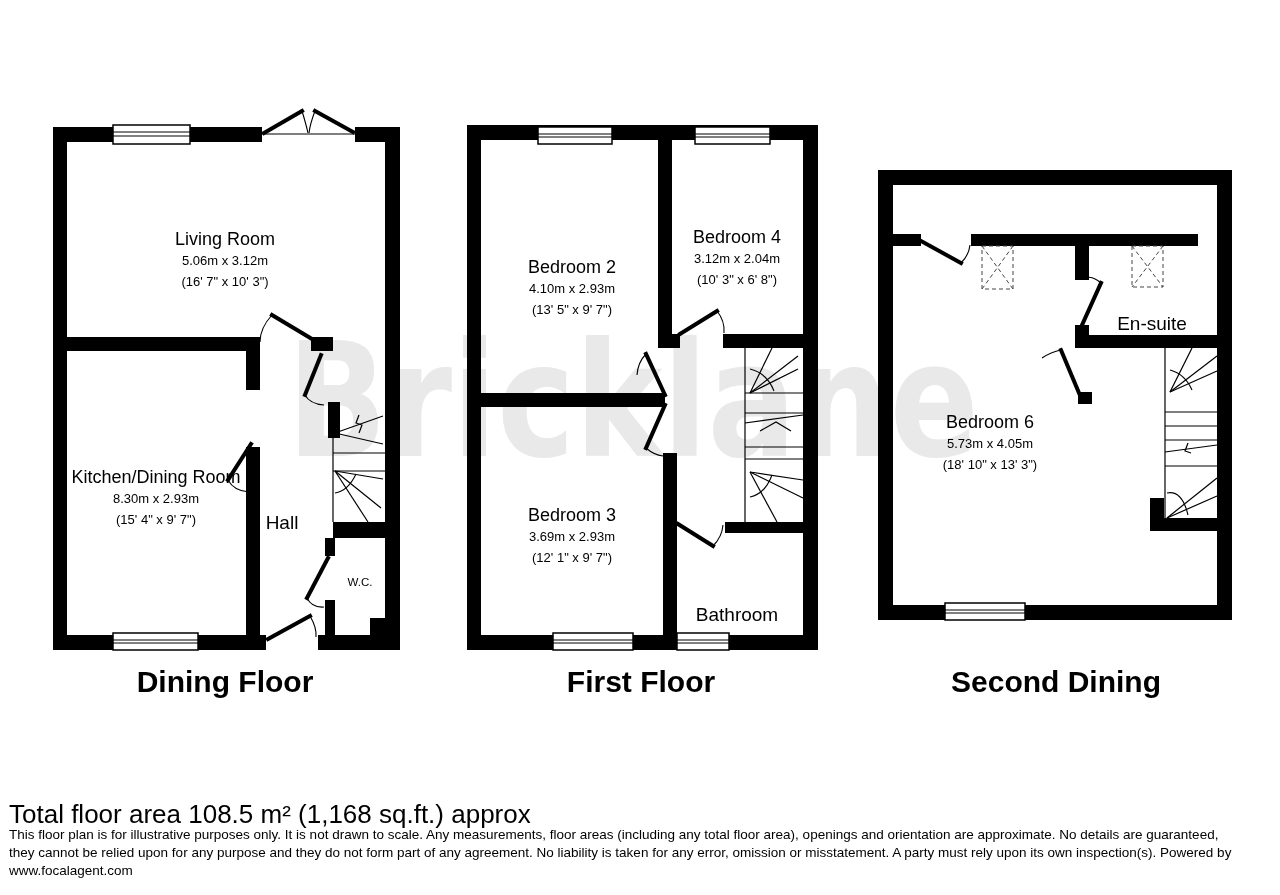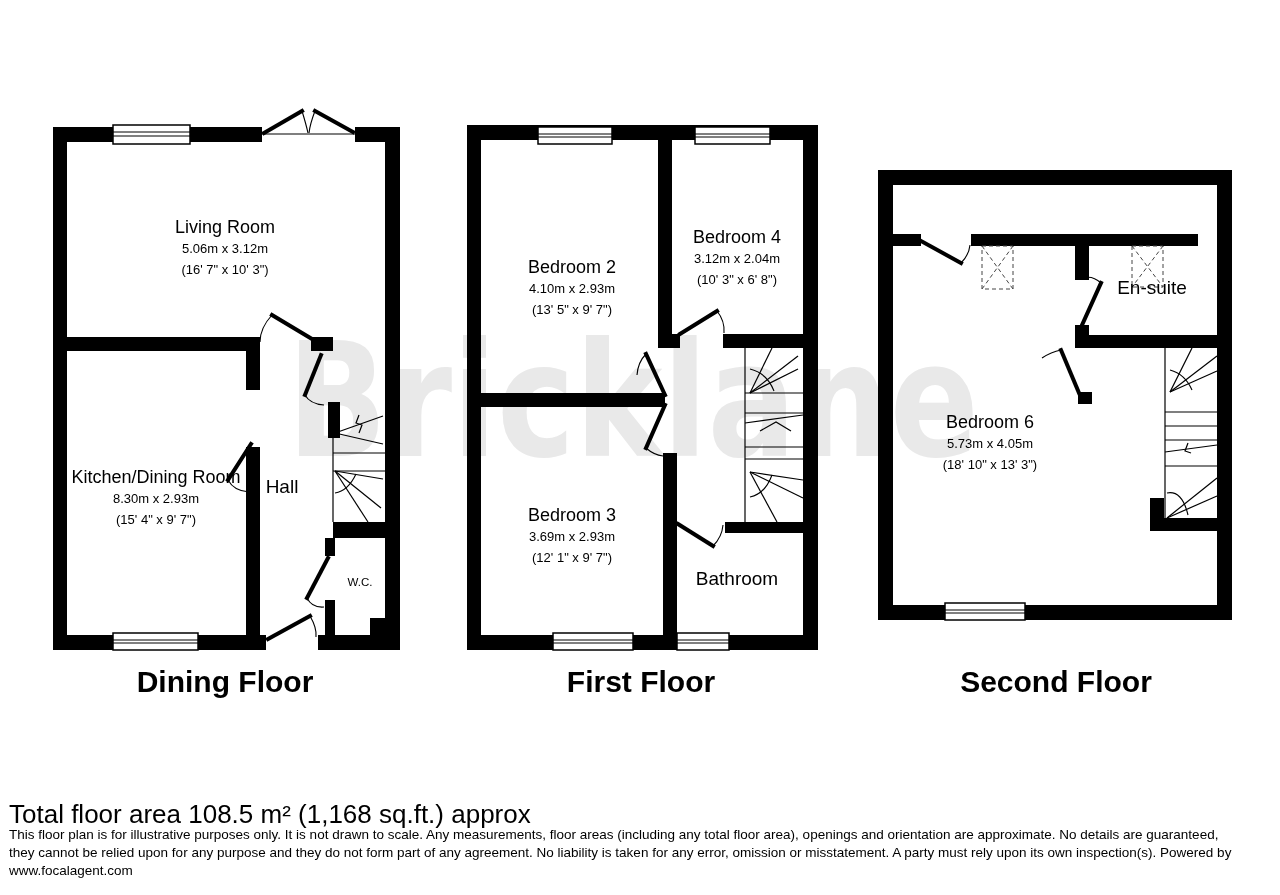--- a/index.html
+++ b/index.html
@@ -11,21 +11,21 @@
   .wall{fill:#000;stroke:none;}
   .tline{stroke:#000;stroke-width:1.2;fill:none;}
   .door{stroke:#000;stroke-width:4;fill:none;stroke-linecap:square;}
   .arc{stroke:#000;stroke-width:1.1;fill:none;}
   .win{fill:#fff;stroke:#000;stroke-width:1.5;}
   .winline{stroke:#000;stroke-width:1;}
   .dash{stroke:#444;stroke-width:1;fill:none;stroke-dasharray:4 3;}
   .room-label{position:absolute;z-index:3;transform:translateX(-50%);text-align:center;line-height:21px;}
   .room-name{font-size:18px;line-height:22px;}
   .room-dim{font-size:13px;line-height:21px;}
-  .small-name{font-size:19px;}
+  .small-name{font-size:19px;margin-top:36px;}
   .tiny-name{font-size:11.5px;}
   .floor-caption{position:absolute;z-index:3;transform:translateX(-50%);font-size:30px;font-weight:bold;white-space:nowrap;}
   .footer-total{position:absolute;left:9px;top:799px;font-size:26px;z-index:3;}
   .footer-disclaimer{position:absolute;left:9px;top:826px;font-size:13.5px;line-height:18px;z-index:3;white-space:nowrap;}
 </style>
 </head>
 <body>
 
 <div class="canvas">
 
@@ -195,21 +195,21 @@
       <line class="tline" x1="295" y1="280" x2="347" y2="280"></line>
       <line class="tline" x1="295" y1="292" x2="347" y2="285"></line>
       <polyline class="tline" points="318,283 315,291 321,293"></polyline>
       <line class="tline" x1="295" y1="306" x2="347" y2="306"></line>
       <line class="tline" x1="297" y1="358" x2="347" y2="318"></line>
       <line class="tline" x1="297" y1="358" x2="347" y2="336"></line>
       <path class="arc" d="M297,333 Q312,330 318,355"></path>
     </g>
   </svg>
 
-  <div class="room-label" style="left:225px;top:216px">
+  <div class="room-label" style="left:225px;top:228px">
     <div class="room-name">Living Room</div>
     <div class="room-dim">5.06m x 3.12m</div>
     <div class="room-dim">(16' 7" x 10' 3")</div>
   </div>
 
   <div class="room-label" style="left:156px;top:466px;width:170px">
     <div class="room-name">Kitchen/Dining Room</div>
     <div class="room-dim">8.30m x 2.93m</div>
     <div class="room-dim">(15' 4" x 9' 7")</div>
   </div>
@@ -249,21 +249,21 @@
     <div class="room-dim">5.73m x 4.05m</div>
     <div class="room-dim">(18' 10" x 13' 3")</div>
   </div>
 
   <div class="room-label small-name" style="left:1152px;top:277px">
     <div>En-suite</div>
   </div>
 
   <div class="floor-caption" style="left:225px;top:665px">Dining Floor</div>
   <div class="floor-caption" style="left:641px;top:665px">First Floor</div>
-  <div class="floor-caption" style="left:1056px;top:665px">Second Floor</div>
+  <div class="floor-caption" style="left:1056px;top:665px">Second Dining</div>
 
   <div class="footer-total">Total floor area 108.5 m² (1,168 sq.ft.) approx</div>
   <div class="footer-disclaimer">
     <div>This floor plan is for illustrative purposes only. It is not drawn to scale. Any measurements, floor areas (including any total floor area), openings and orientation are approximate. No details are guaranteed,</div>
     <div>they cannot be relied upon for any purpose and they do not form part of any agreement. No liability is taken for any error, omission or misstatement. A party must rely upon its own inspection(s). Powered by</div>
     <div>www.focalagent.com</div>
   </div>
 
 </div>
 

